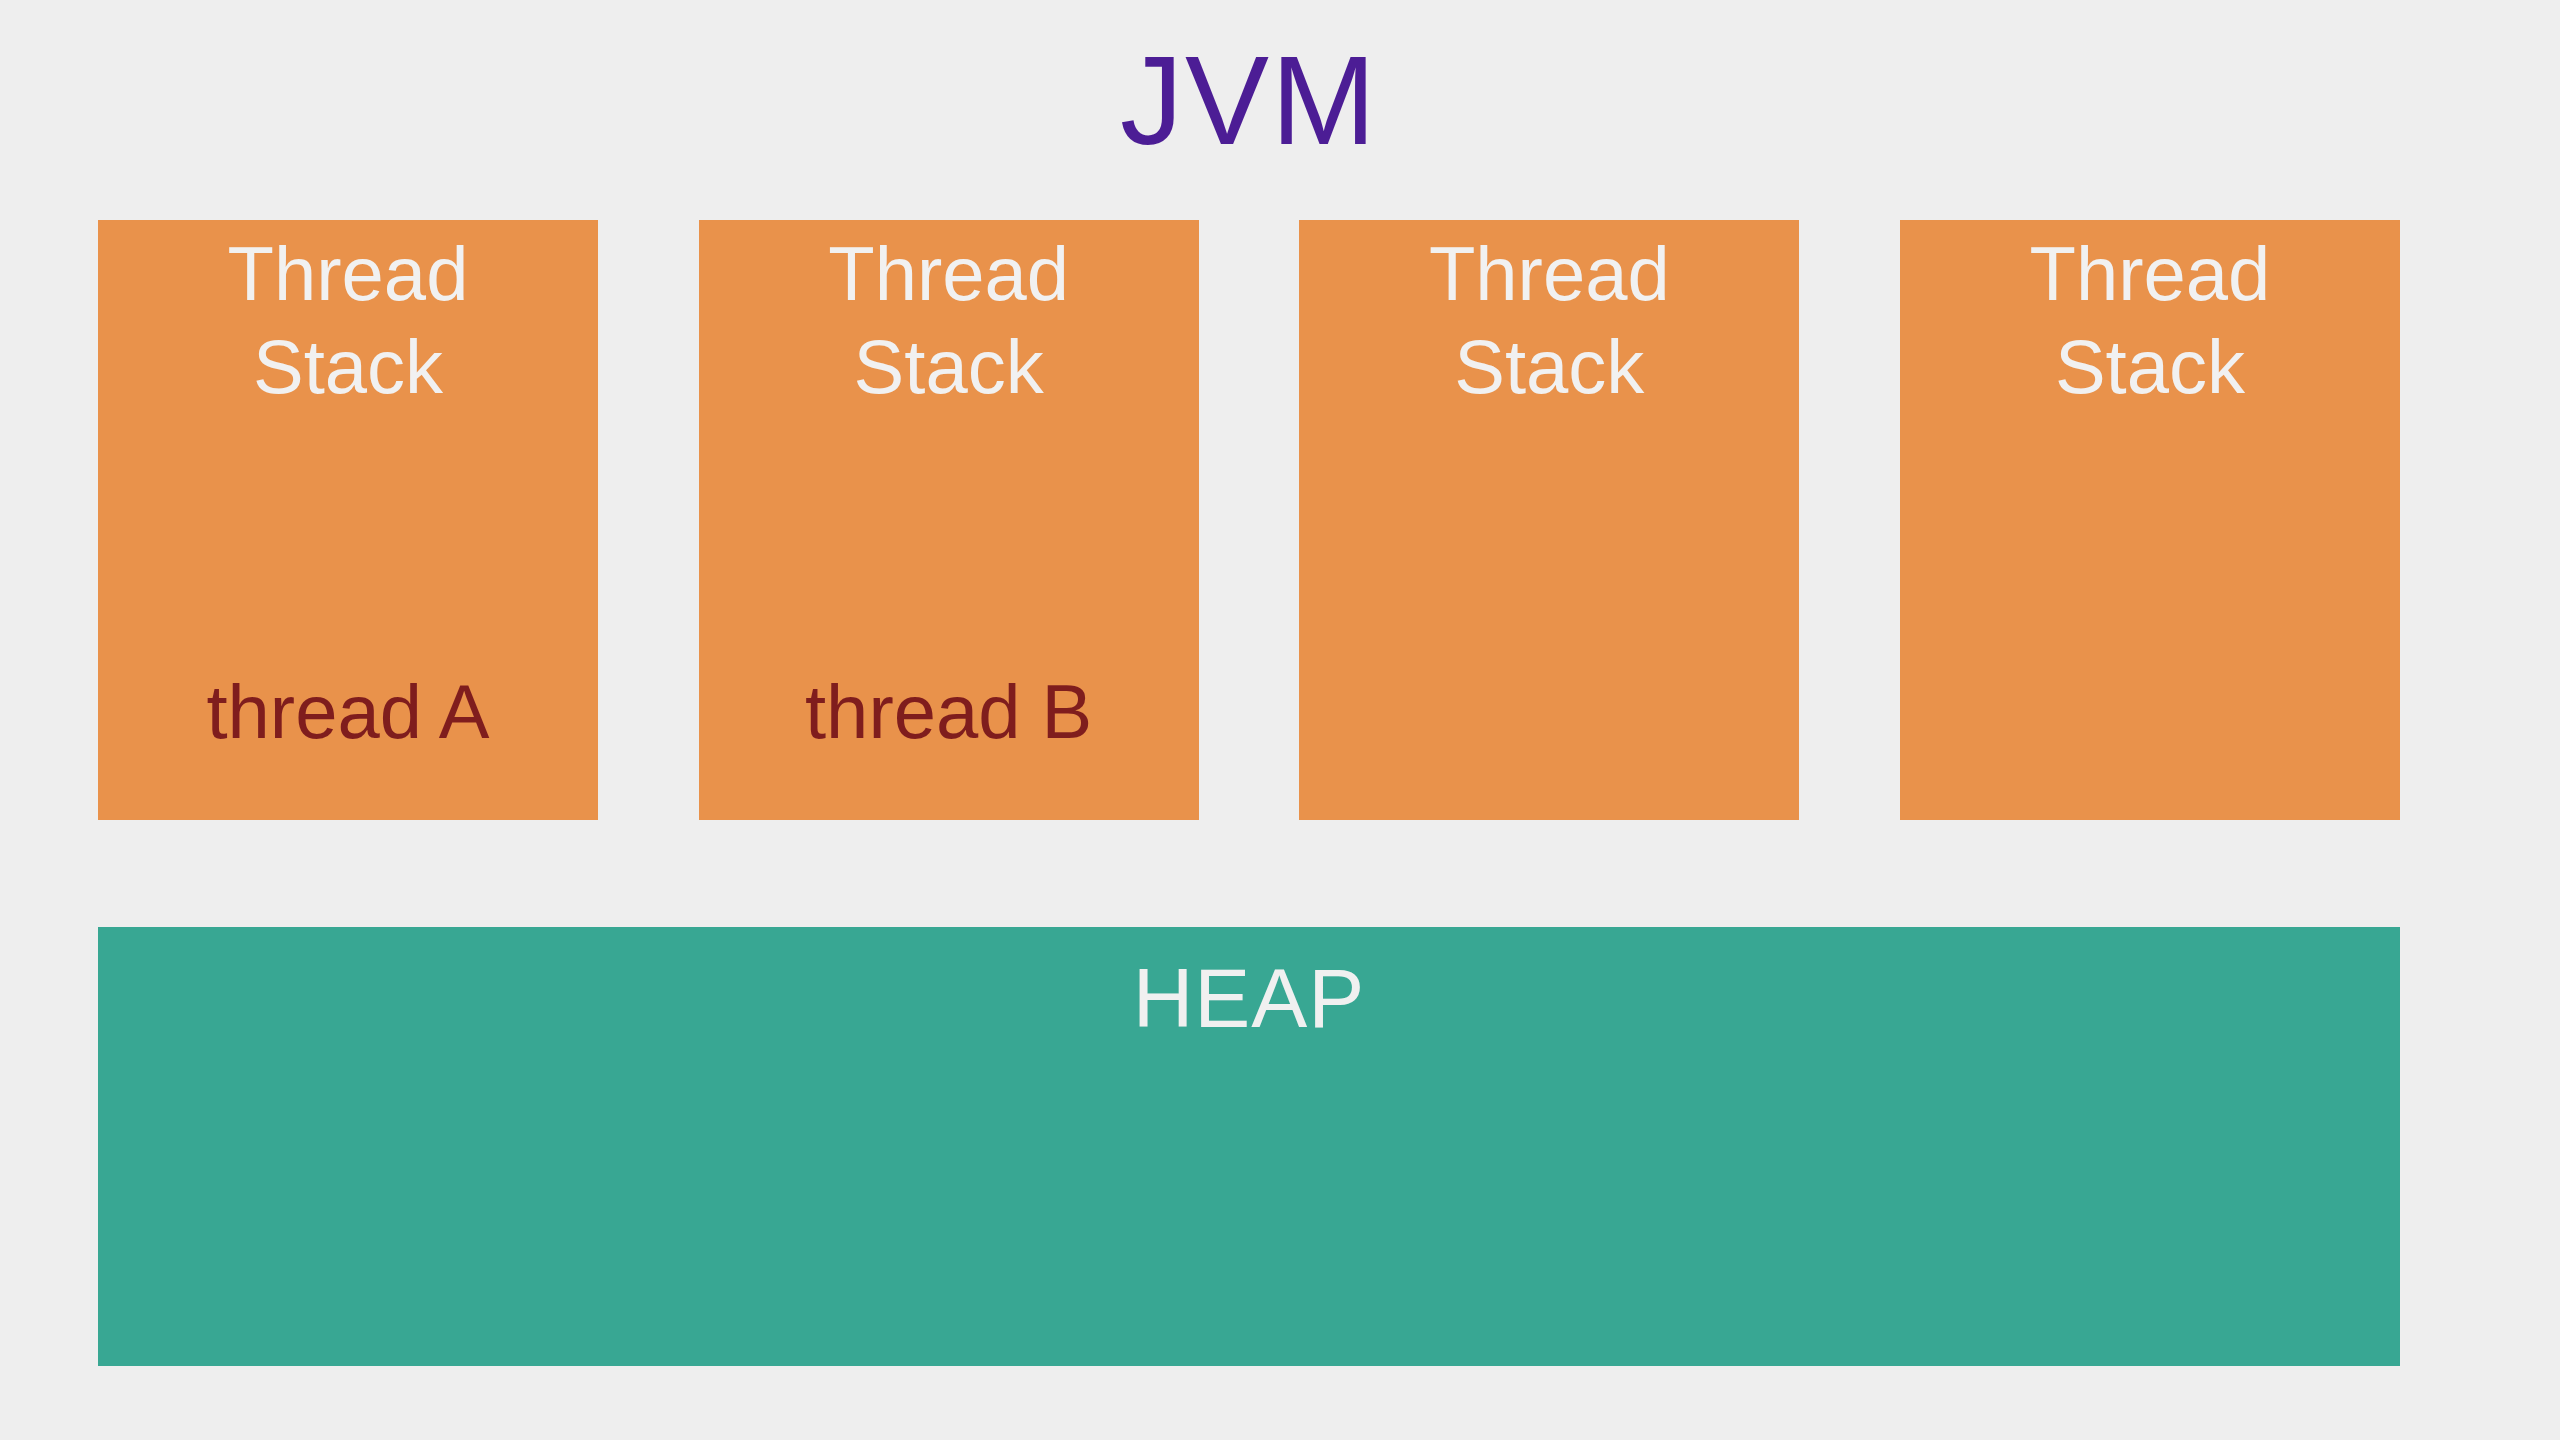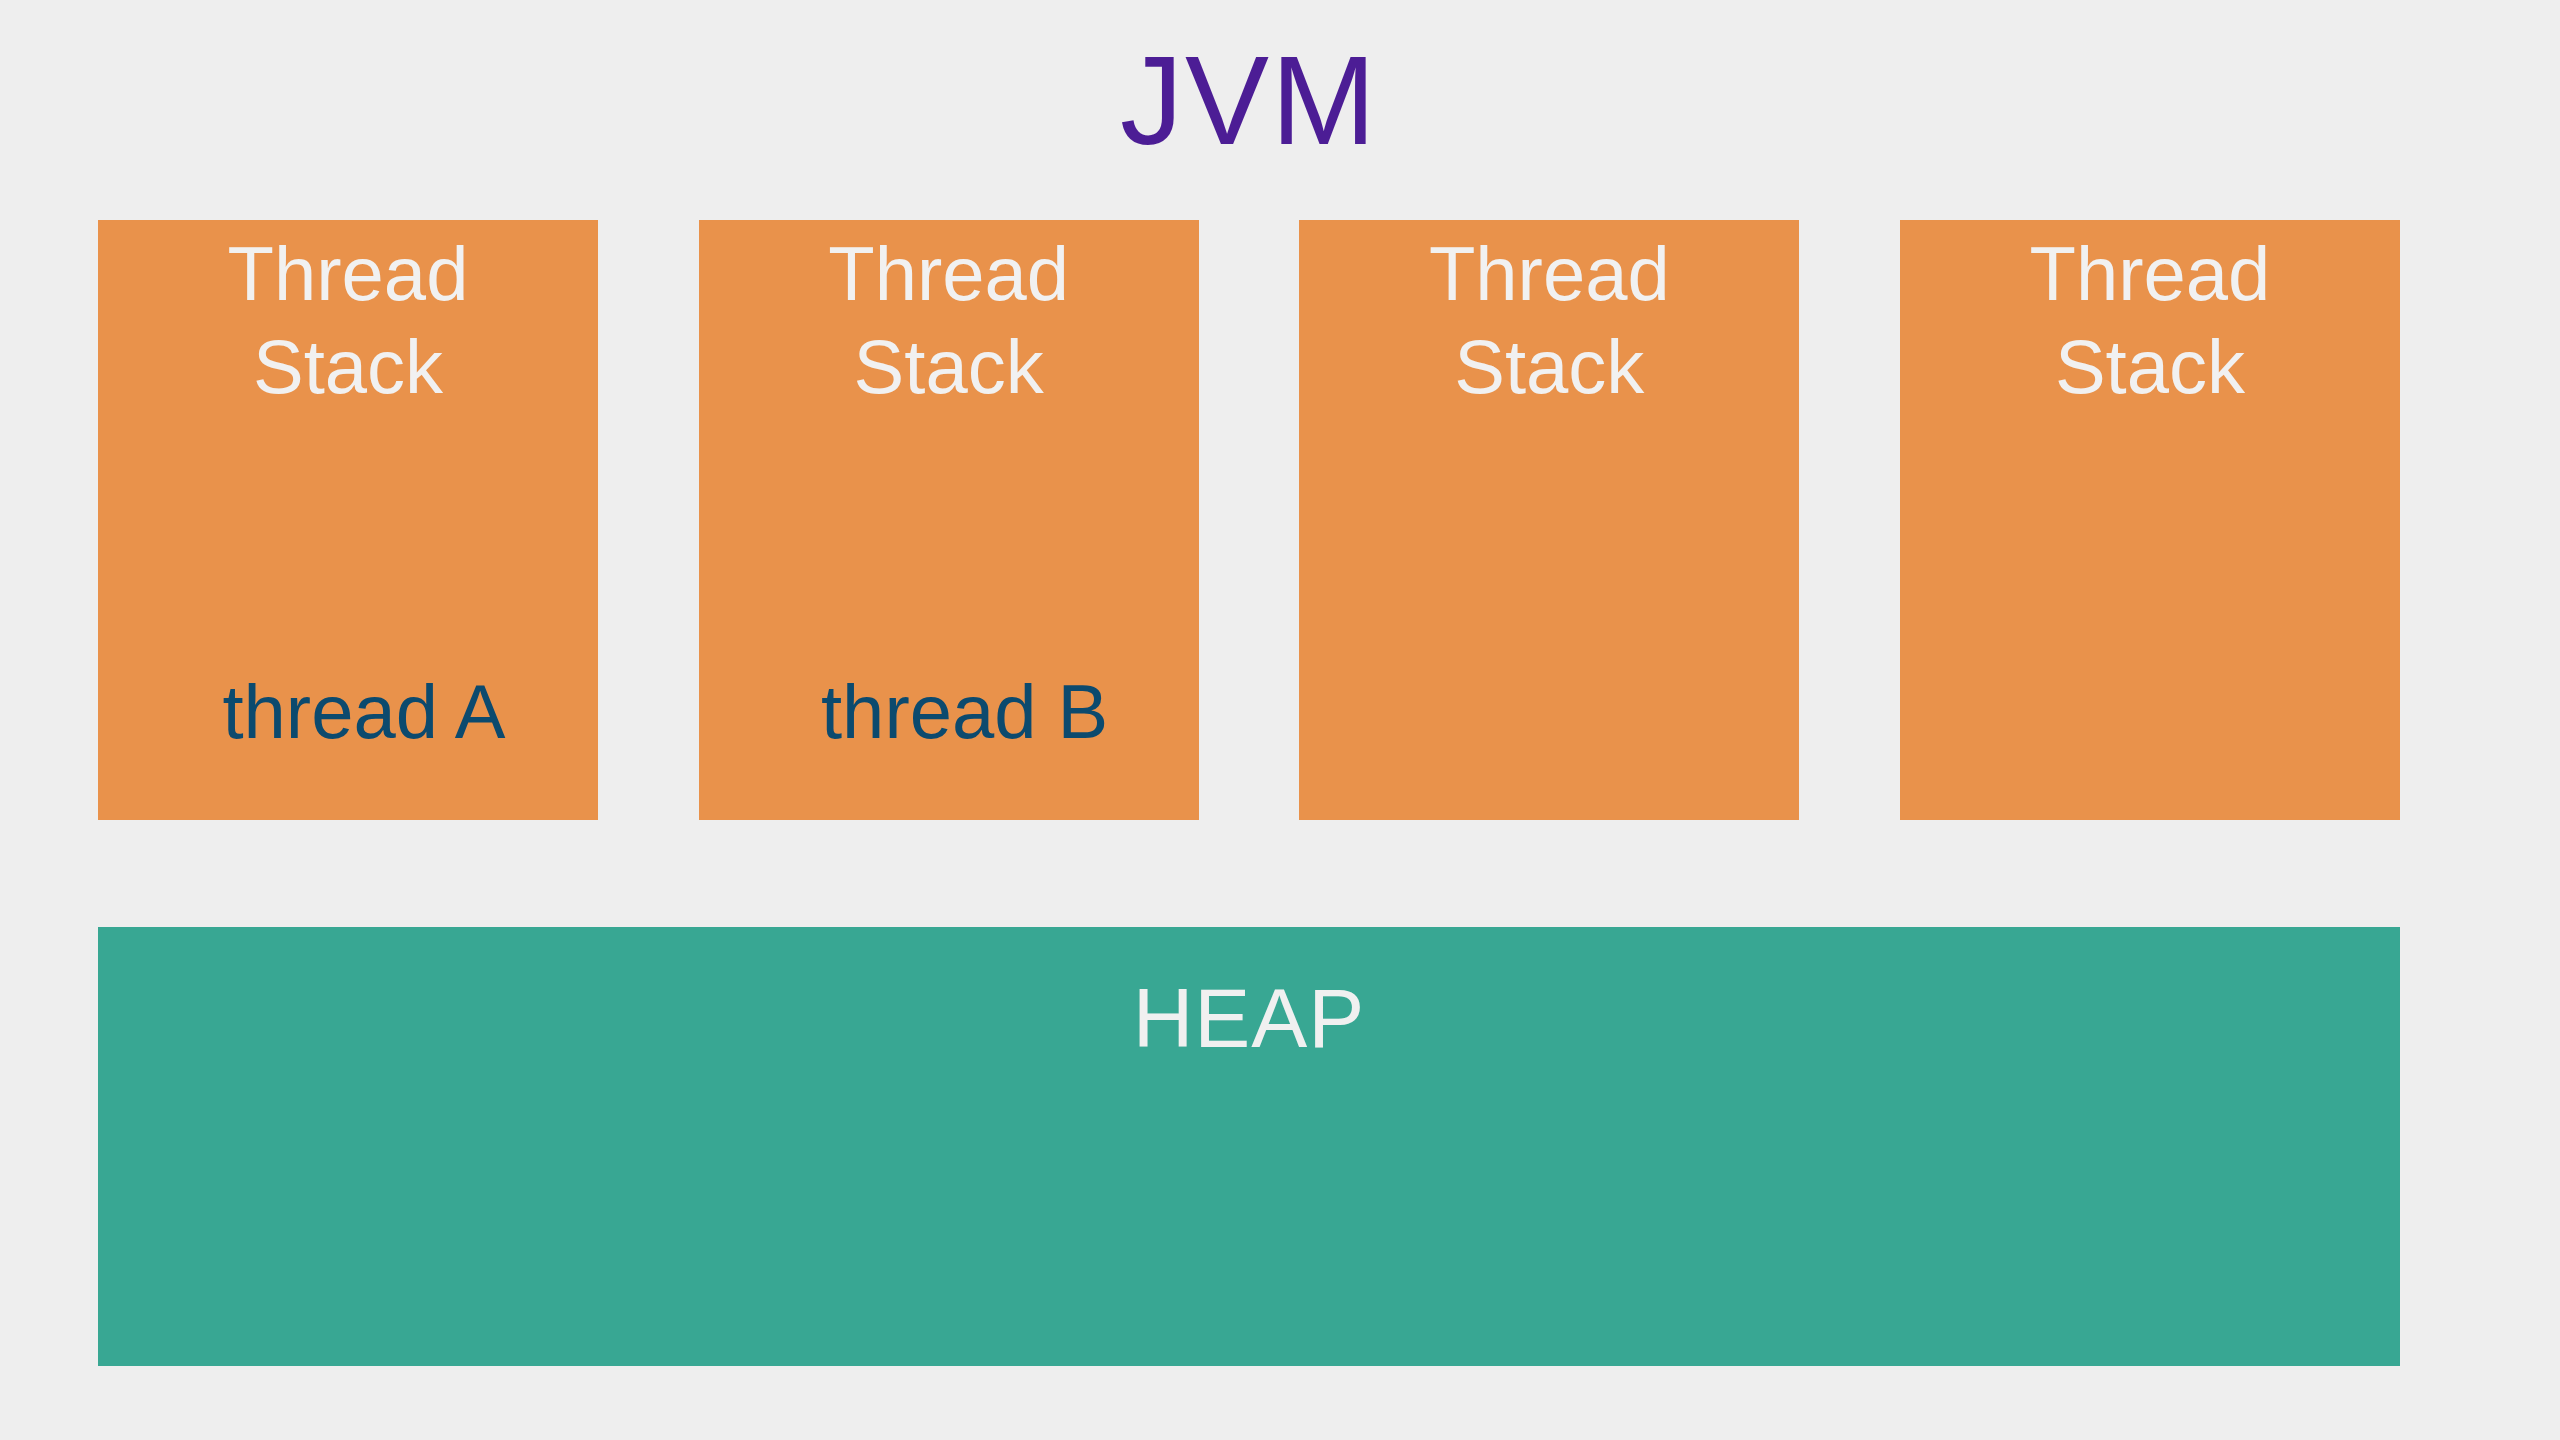--- a/index.html
+++ b/index.html
@@ -51,34 +51,33 @@
     line-height: 1.22;
     color: #F1F1F1;
   }
   .thread-label {
     position: absolute;
     bottom: 70px;
     left: 0;
     width: 100%;
     font-size: 76px;
     line-height: 1;
-    color: #0c4a6e;
-    padding-left: 16px;
+    color: #7f1d1d;
   }
   .heap {
     position: absolute;
     left: 98px;
     top: 927px;
     width: 2302px;
     height: 439px;
     background: #38A793;
     text-align: center;
   }
   .heap-title {
-    padding-top: 49px;
+    padding-top: 29px;
     font-size: 84px;
     line-height: 1;
     color: #F0F0F0;
     letter-spacing: 1px;
   }
 </style>
 </head>
 <body>
 
 <div class="canvas">

